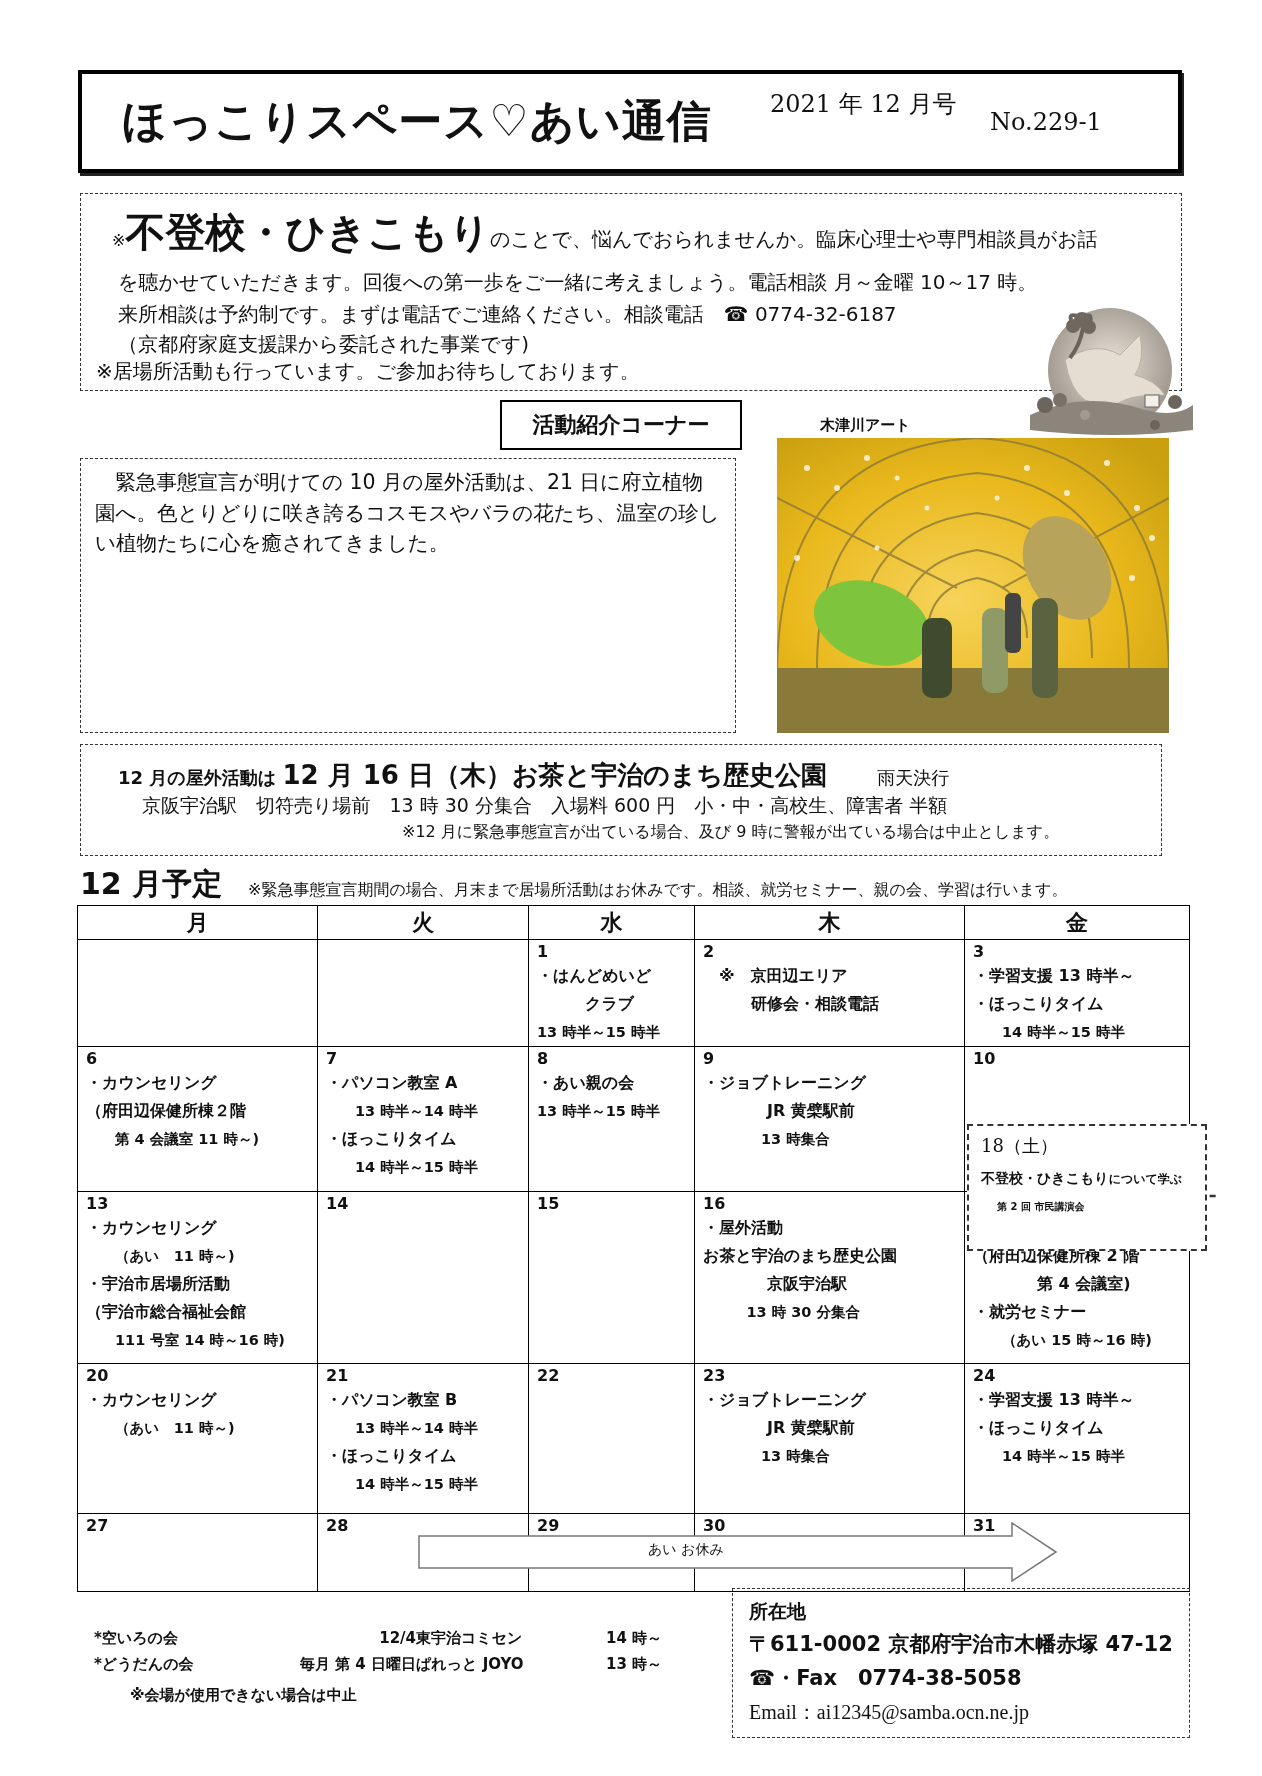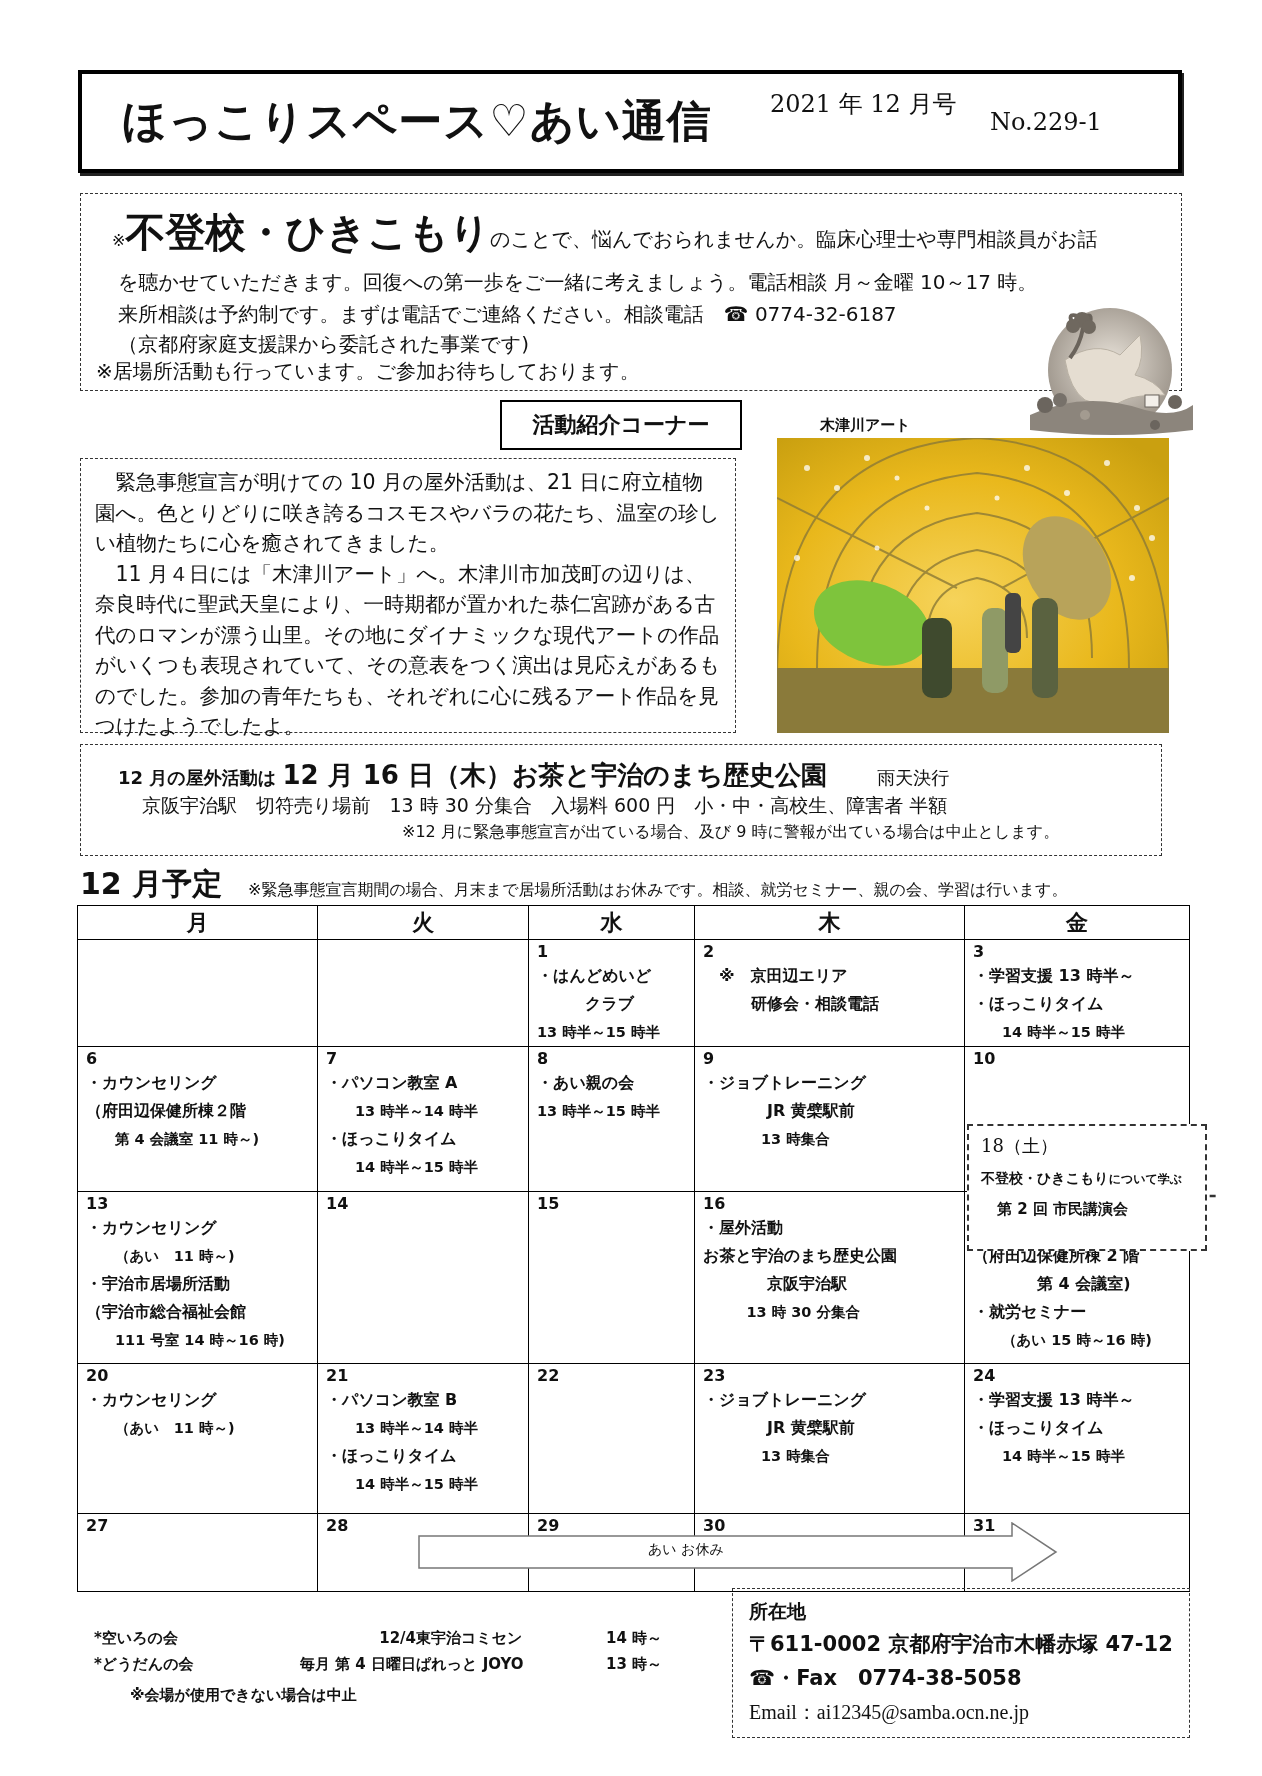--- a/index.html
+++ b/index.html
@@ -55,21 +55,21 @@
   .daynum { font-size:16px; font-weight:bold; line-height:20px; display:block; }
   .ln { display:block; white-space:nowrap; }
   .small { font-size:14.5px; }
 
   
   .callout { left:967px; top:1124px; width:240px; height:127px; border:2.5px dashed #333; background:#fff;
              box-sizing:border-box; padding:8px 12px; }
   .callout .l1 { font-size:18px; font-family:"DejaVu Serif","Liberation Serif",serif; }
   .callout .l2 { font-size:14px; font-weight:bold; margin-top:12px; white-space:nowrap; }
   .callout .l2 small { font-size:12px; }
-  .callout .l3 { font-size:15px; font-weight:bold; margin-top:12px; margin-left:16px; }
+  .callout .l3 { font-size:10px; font-weight:bold; margin-top:12px; margin-left:16px; }
   .callout-tail { left:1090px; top:1194px; width:130px; height:36px; }
 
   
   .arrow { left:418px; top:1522px; width:640px; height:60px; }
   .arrow-label { left:648px; top:1541px; font-size:14px; }
 
   
   .groups { left:94px; top:1629px; font-size:15px; font-weight:bold; }
   .groups .row { display:flex; height:26px; }
   .groups .c1 { width:182px; } .groups .c2 { width:140px;text-align:right; } .groups .c3 { width:190px; } .groups .c4 { width:80px; }
@@ -118,21 +118,20 @@
       <circle cx="150" cy="102" r="7" fill="#6b655e"></circle>
     <rect x="120" y="95" width="14" height="12" fill="#f3efe9" stroke="#6b655e"></rect>
     <circle cx="60" cy="115" r="5" fill="#a39b90"></circle>
       <circle cx="130" cy="125" r="5" fill="#6b655e"></circle>
   </svg>
 </div>
 
 <div class="abs corner-label">活動紹介コーナー</div>
 <div class="abs activity-box">
   <p>　緊急事態宣言が明けての 10 月の屋外活動は、21 日に府立植物園へ。色とりどりに咲き誇るコスモスやバラの花たち、温室の珍しい植物たちに心を癒されてきました。</p>
-  <p>　11 月４日には「木津川アート」へ。木津川市加茂町の辺りは、奈良時代に聖武天皇により、一時期都が置かれた恭仁宮跡がある古代のロマンが漂う山里。その地にダイナミックな現代アートの作品がいくつも表現されていて、その意表をつく演出は見応えがあるものでした。参加の青年たちも、それぞれに心に残るアート作品を見つけたようでしたよ。</p>
 </div>
 <div class="abs photo-caption">木津川アート</div>
 <div class="abs photo">
   <svg width="392" height="295" viewBox="0 0 392 295">
     <defs>
       <radialGradient id="tun" cx="45%" cy="55%" r="70%">
         <stop offset="0%" stop-color="#f6d35a"></stop>
           <stop offset="60%" stop-color="#e9b81c"></stop>
           <stop offset="100%" stop-color="#caa010"></stop>
       </radialGradient>

